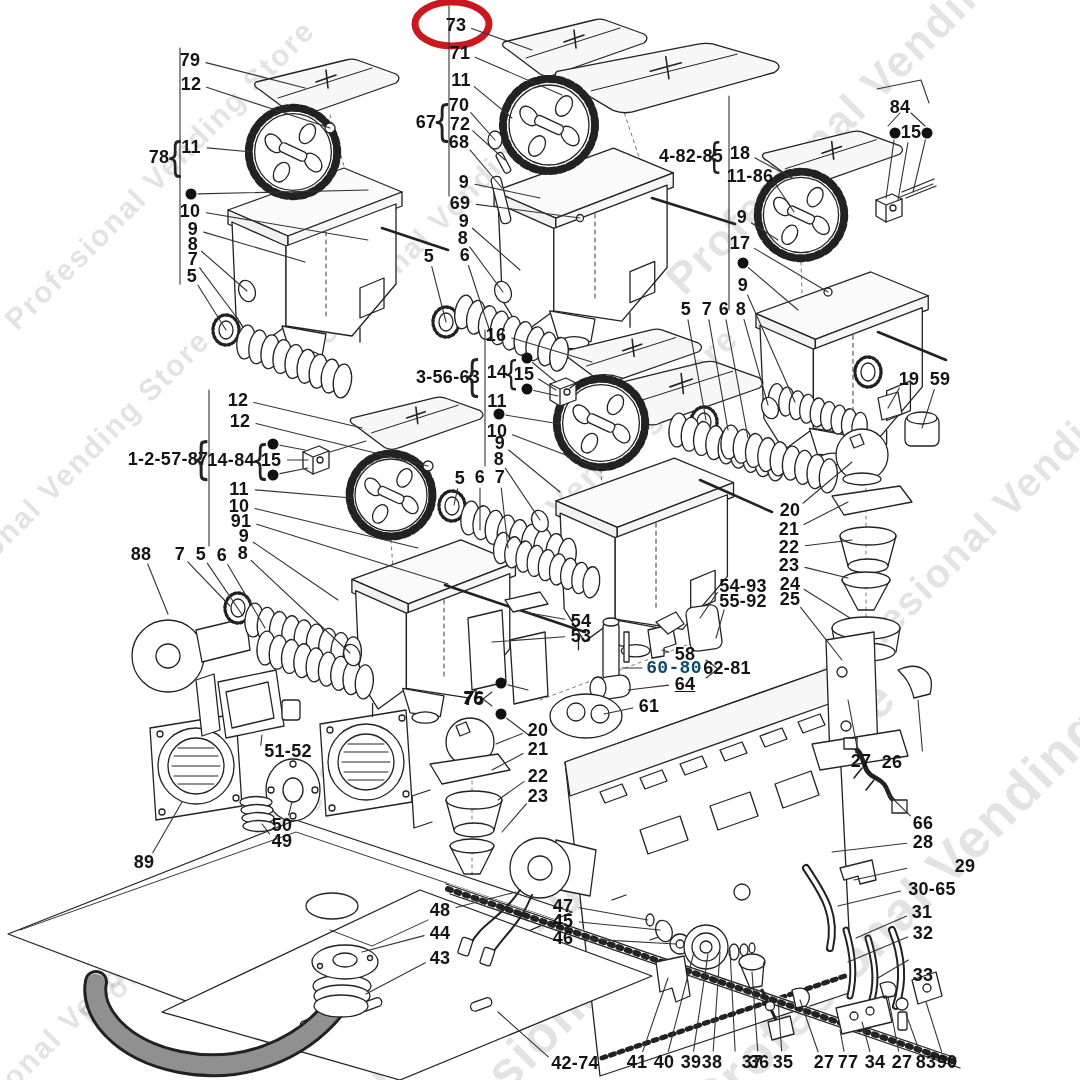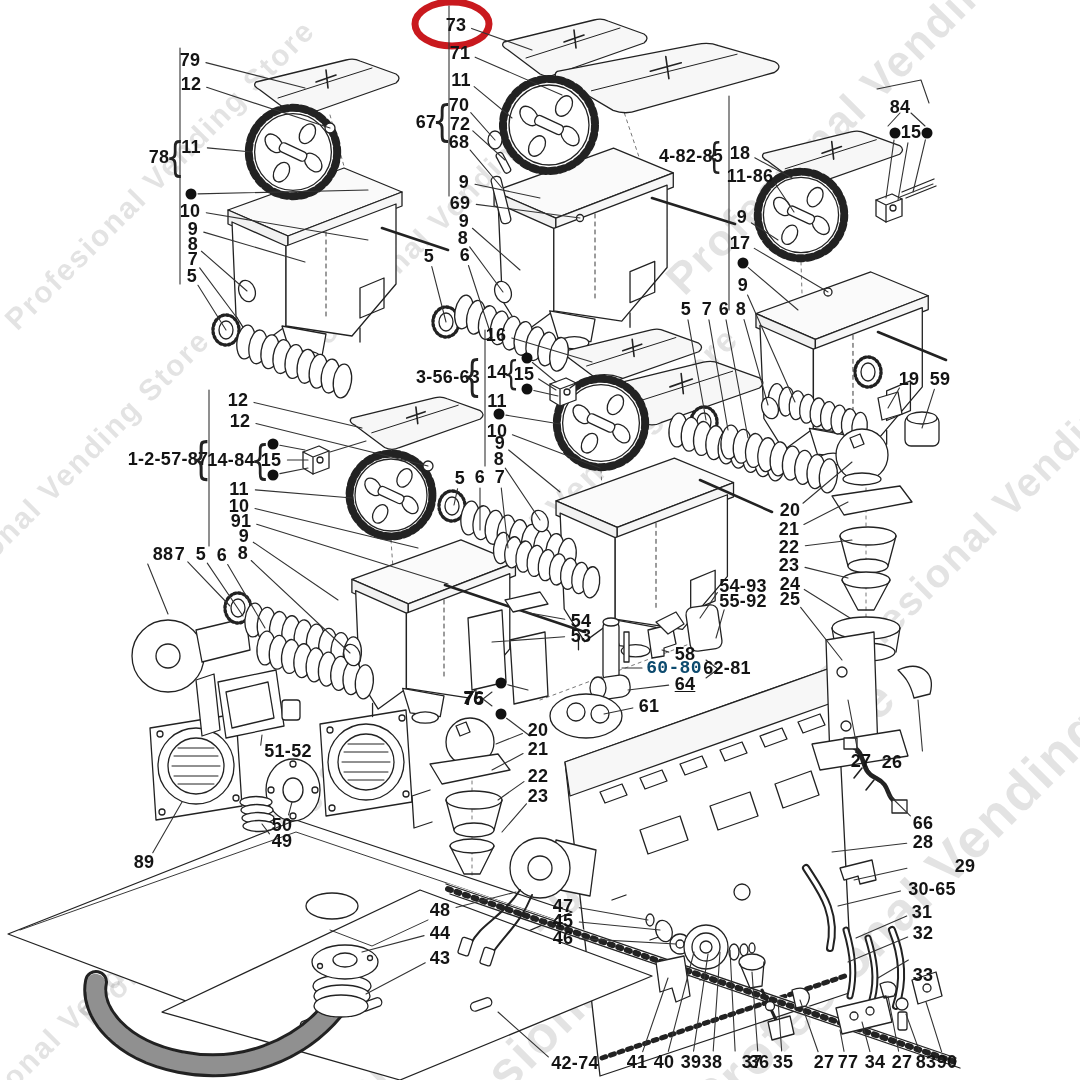--- a/index.html
+++ b/index.html
@@ -528,21 +528,21 @@
       <span class="lbl" style="left: 238px; top: 400px; color: rgb(20, 20, 20);">12</span>
       <span class="lbl" style="left: 240px; top: 421px; color: rgb(20, 20, 20);">12</span>
       <span class="lbl" style="left: 168px; top: 459px; color: rgb(20, 20, 20);">1-2-57-87</span>
       <span class="lbl" style="left: 231px; top: 460px; color: rgb(20, 20, 20);">14-84</span>
       <span class="lbl" style="left: 271px; top: 460px; color: rgb(20, 20, 20);">15</span>
       <span class="lbl" style="left: 239px; top: 489px; color: rgb(20, 20, 20);">11</span>
       <span class="lbl" style="left: 239px; top: 506px; color: rgb(20, 20, 20);">10</span>
       <span class="lbl" style="left: 241px; top: 521px; color: rgb(20, 20, 20);">91</span>
       <span class="lbl" style="left: 244px; top: 536px; color: rgb(20, 20, 20);">9</span>
       <span class="lbl" style="left: 243px; top: 553px; color: rgb(20, 20, 20);">8</span>
-      <span class="lbl" style="left: 141px; top: 554px; color: rgb(20, 20, 20); margin-left: 22px;">88</span>
+      <span class="lbl" style="left: 141px; top: 554px; color: rgb(20, 20, 20);">88</span>
       <span class="lbl" style="left: 180px; top: 554px; color: rgb(20, 20, 20);">7</span>
       <span class="lbl" style="left: 201px; top: 554px; color: rgb(20, 20, 20);">5</span>
       <span class="lbl" style="left: 222px; top: 555px; color: rgb(20, 20, 20);">6</span>
       <span class="lbl" style="left: 448px; top: 377px; color: rgb(20, 20, 20);">3-56-63</span>
       <span class="lbl" style="left: 497px; top: 372px; color: rgb(20, 20, 20);">14</span>
       <span class="lbl" style="left: 524px; top: 374px; color: rgb(20, 20, 20);">15</span>
       <span class="lbl" style="left: 497px; top: 401px; color: rgb(20, 20, 20);">11</span>
       <span class="lbl" style="left: 497px; top: 431px; color: rgb(20, 20, 20);">10</span>
       <span class="lbl" style="left: 500px; top: 443px; color: rgb(20, 20, 20);">9</span>
       <span class="lbl" style="left: 499px; top: 459px; color: rgb(20, 20, 20);">8</span>

